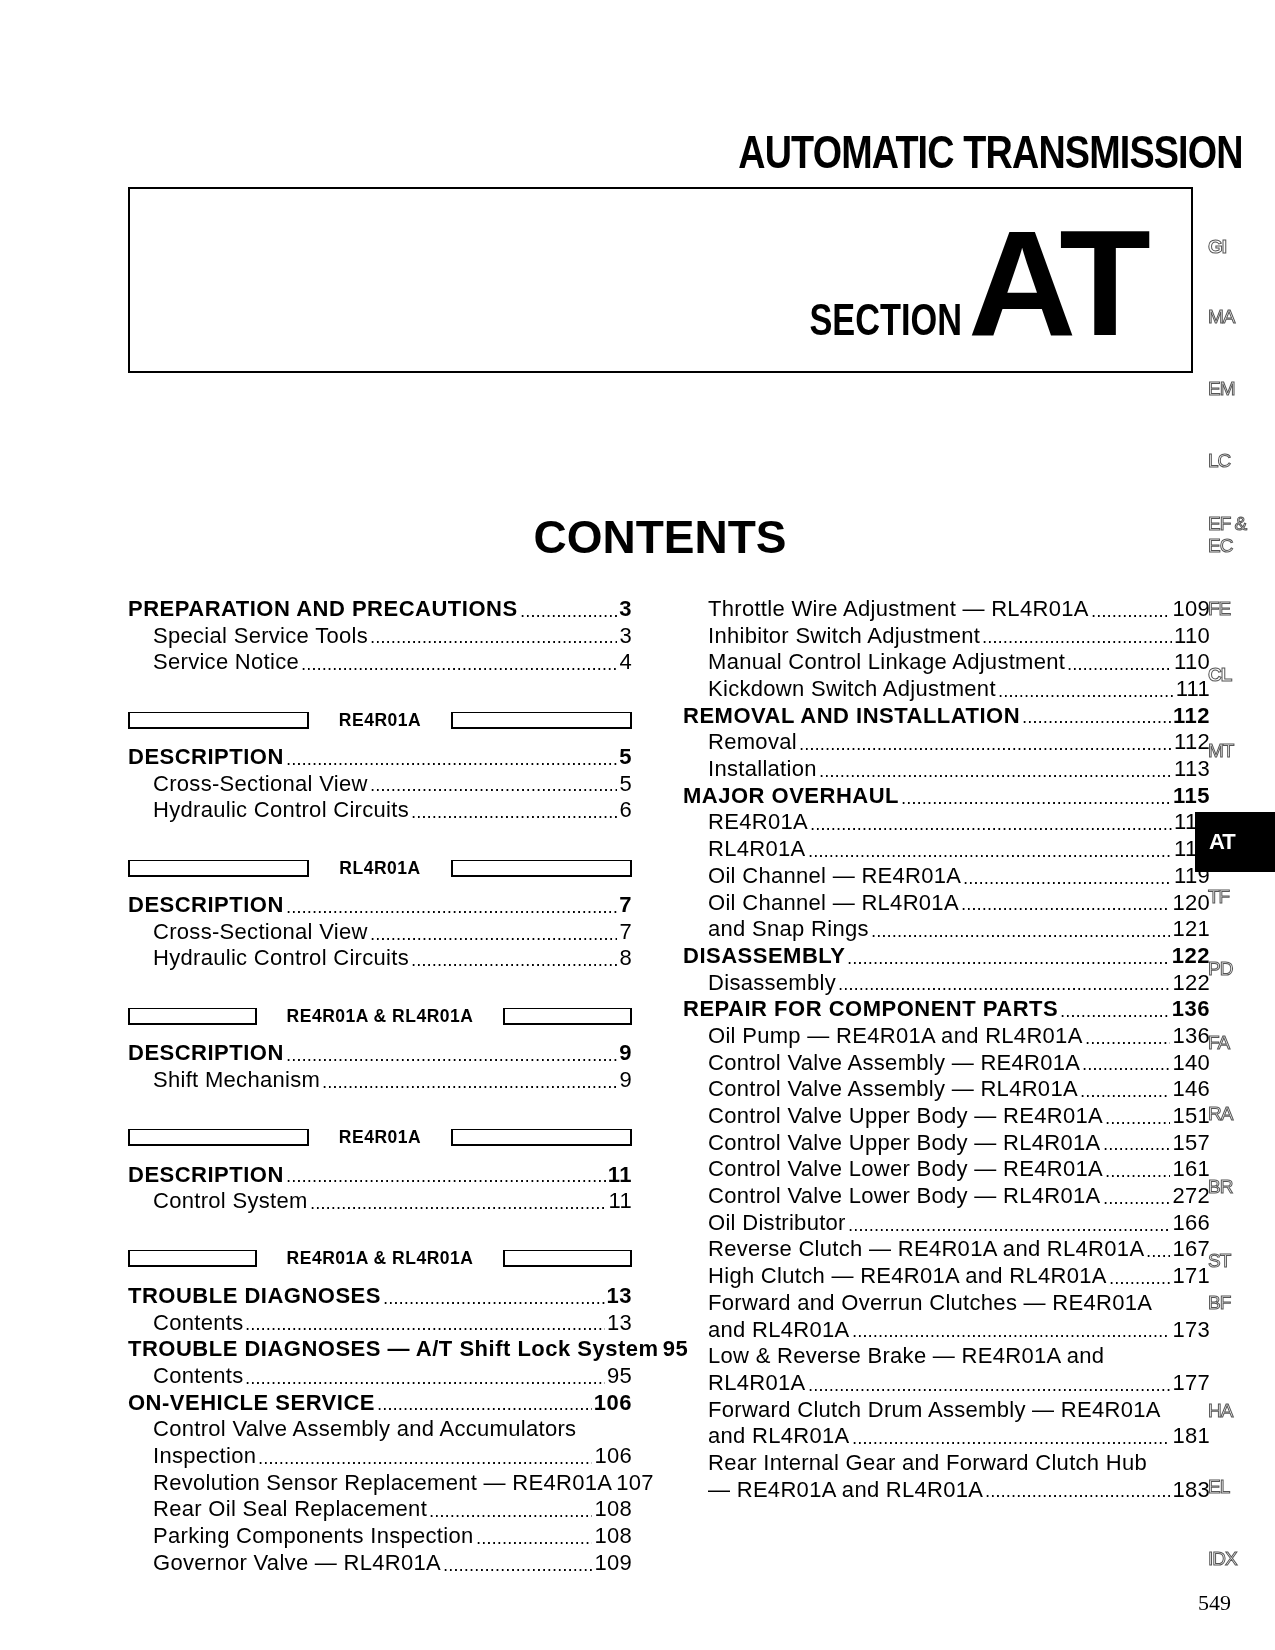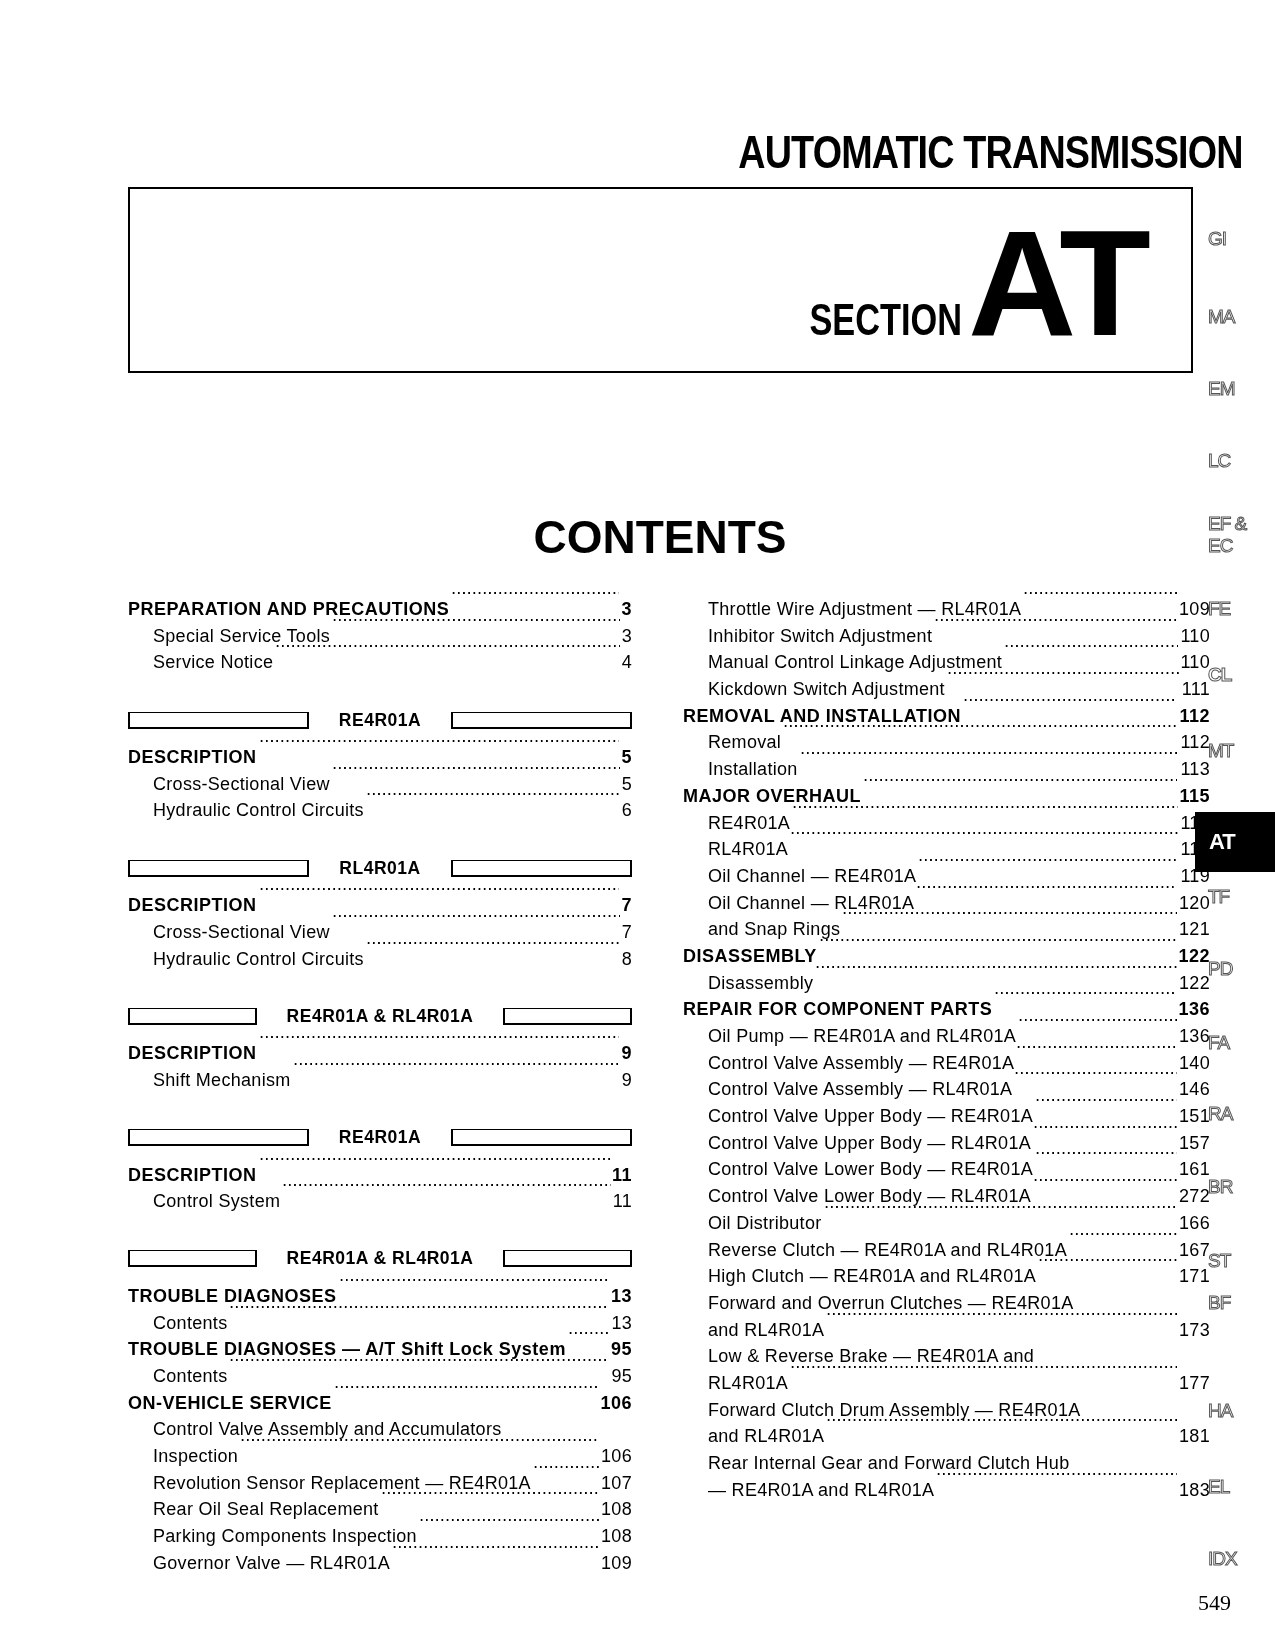--- a/index.html
+++ b/index.html
@@ -10,21 +10,21 @@
          font-weight:bold;font-size:46px;letter-spacing:-1px;transform:scaleX(0.82);transform-origin:right center;line-height:52px;white-space:nowrap;}
   #hbox{left:128px;top:187px;width:1061px;height:182px;border:2px solid #000;border-top-width:2px;}
   #sec-word{left:700px;top:296px;width:262px;text-align:right;font-weight:bold;font-size:44px;line-height:48px;
             transform:scaleX(0.78);transform-origin:right center;white-space:nowrap;}
   #sec-code{left:968px;top:218px;font-weight:bold;font-size:150px;line-height:130px;letter-spacing:-6px;}
   #contents{left:400px;top:512px;width:520px;text-align:center;font-weight:bold;font-size:46px;line-height:50px;}
 
   .col{position:absolute;width:504px;}
   #col-left{left:128px;top:596px;}
   #col-right{left:683px;top:596px;width:527px;}
-  .row{display:flex;align-items:flex-start;font-size:18px;line-height:26.7px;height:26.7px;white-space:nowrap;letter-spacing:0.3px;}
+  .row{display:flex;align-items:flex-end;font-size:22px;line-height:26.7px;height:26.7px;white-space:nowrap;letter-spacing:0.3px;}
   .row.h{font-weight:bold;letter-spacing:0.5px;}
   .row.sub{padding-left:25px;}
   .row .t{flex:0 0 auto;}
   .row .d{flex:1 1 auto;overflow:hidden;margin:0 2px;position:relative;top:-5px;height:4px;
           background-image:radial-gradient(circle,#000 0.9px,transparent 1.2px);background-size:5.2px 4px;background-repeat:repeat-x;}
   .row .p{flex:0 0 auto;}
   .gap{height:26px;}
   .band{display:flex;align-items:center;height:30px;margin:3px 0 9px 0;}
   .band .bx{height:14px;border:2px solid #000;border-top-width:1px;flex:1 1 auto;}
   .band .lbl{font-weight:bold;font-size:17.5px;padding:0 30px;white-space:nowrap;letter-spacing:0.5px;}
@@ -354,21 +354,21 @@
       <span class="t">Rear Internal Gear and Forward Clutch Hub</span>
     </div>
     <div class="row sub">
       <span class="t">— RE4R01A and RL4R01A</span>
       <span class="d"></span>
       <span class="p">183</span>
     </div>
   </div>
 
 <div id="tabs">
-    <div class="tab" style="top: 228px;">GI</div>
+    <div class="tab" style="top: 236px; font-weight: bold;">GI</div>
     <div class="tab" style="top: 306px;">MA</div>
     <div class="tab" style="top: 378px;">EM</div>
     <div class="tab" style="top: 450px;">LC</div>
     <div class="tab" style="top: 513px; width: 54px; white-space: normal;">EF &amp; EC</div>
     <div class="tab" style="top: 598px;">FE</div>
     <div class="tab" style="top: 664px; font-weight: bold;">CL</div>
     <div class="tab" style="top: 740px;">MT</div>
     <div class="tab active" style="top: 812px;">AT</div>
     <div class="tab" style="top: 886px;">TF</div>
     <div class="tab" style="top: 958px;">PD</div>

